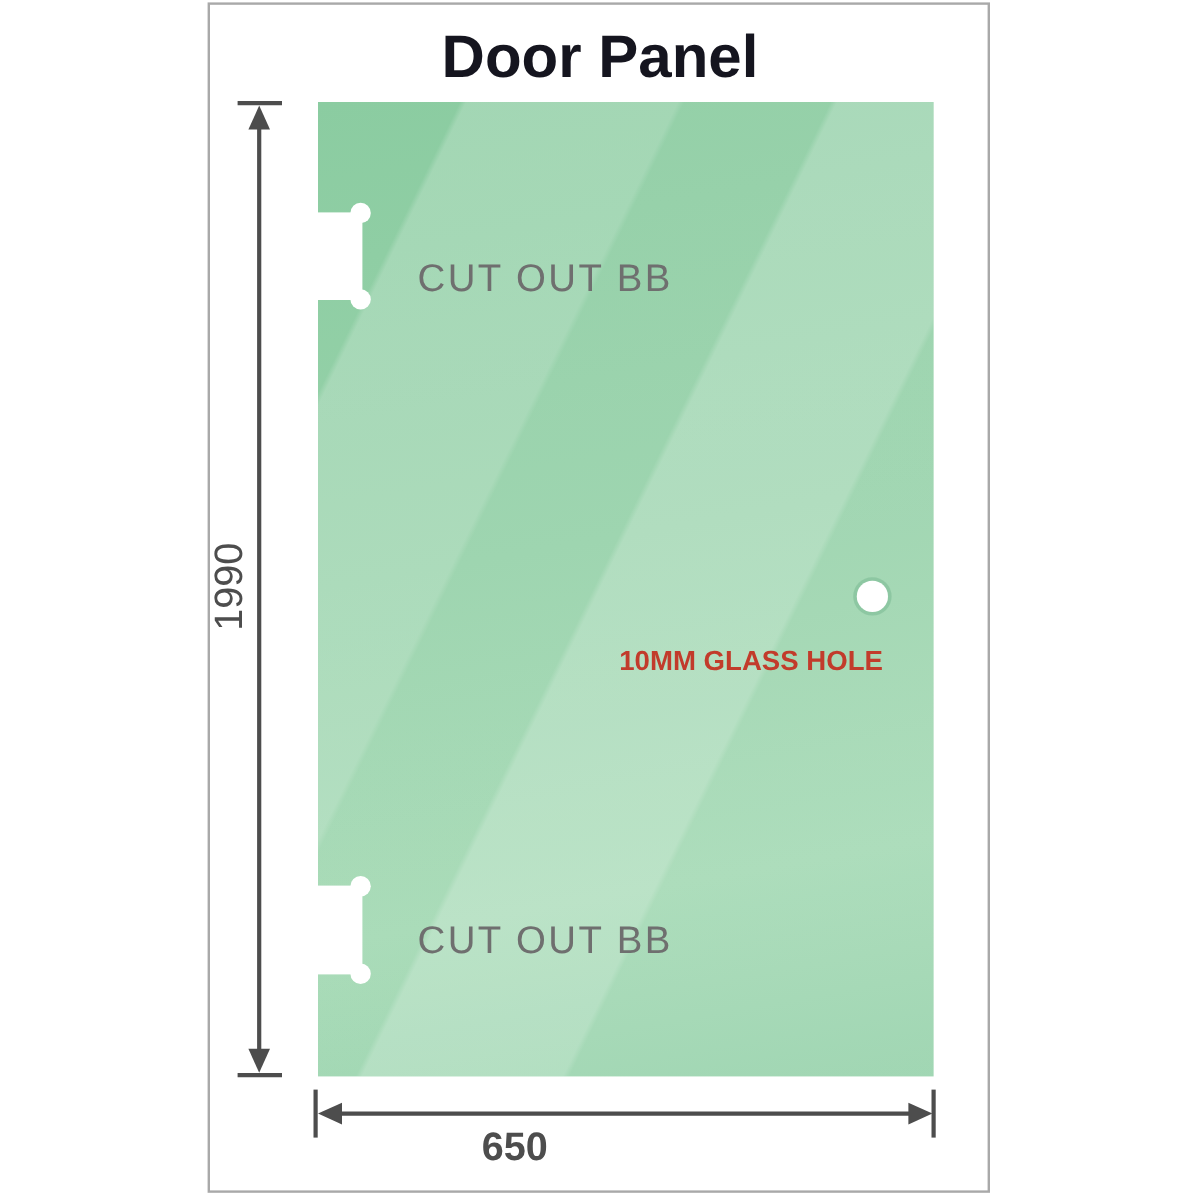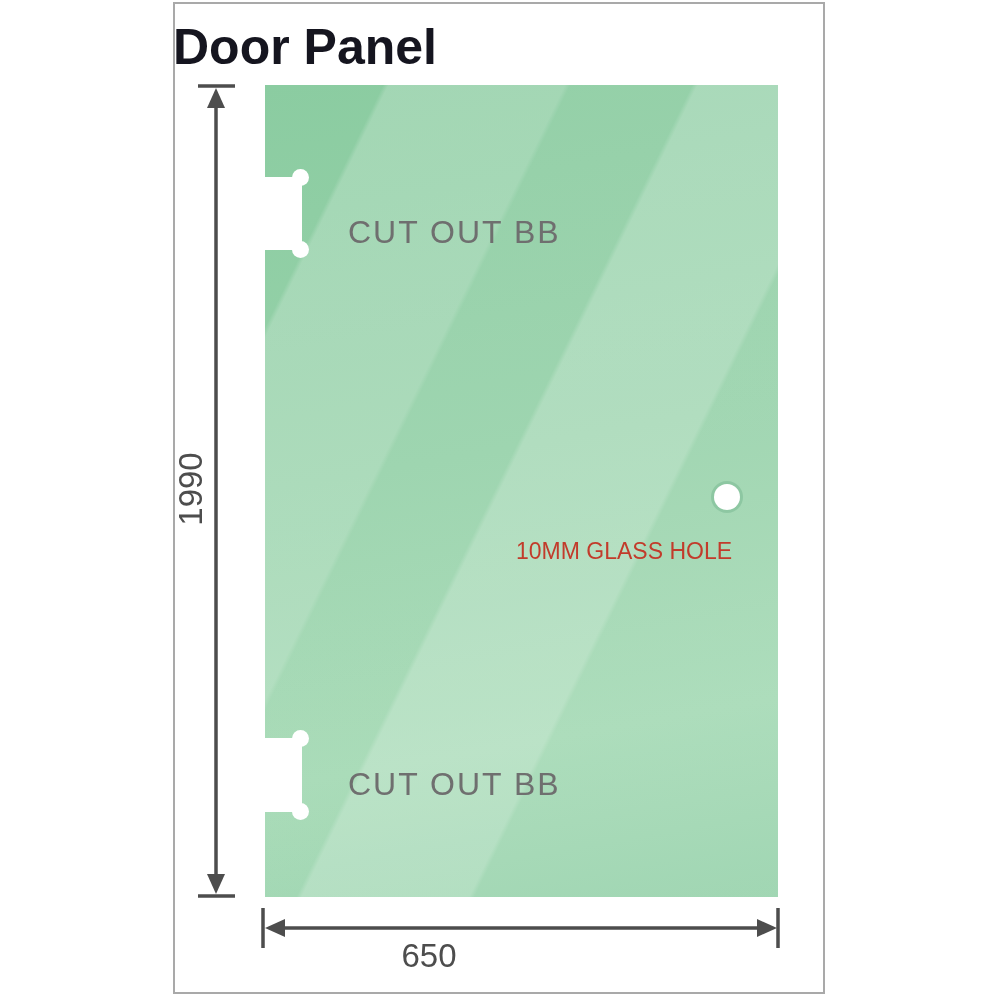--- a/index.html
+++ b/index.html
@@ -25,21 +25,21 @@
     border: 2px solid var(--frame-border, #a9a9a9);
     box-sizing: border-box;
     background: #ffffff;
   }
   .title {
     position: absolute;
     left: 173px;
     top: 18px;
     width: 654px;
     margin: 0;
-    text-align: left;
+    text-align: center;
     font-size: 50px;
     font-weight: bold;
     letter-spacing: 0px;
     color: var(--title-color, #15151f);
   }
   
   .glass {
     position: absolute;
     left: 265px;
     top: 85px;
@@ -91,37 +91,37 @@
   
   .label { position: absolute; white-space: nowrap; }
   .height-label {
     left: 191px; top: 489px;
     transform: translate(-50%, -50%) rotate(-90deg);
     font-size: 33px; color: var(--dim-color, #4d4d4d);
   }
   .width-label {
     left: 429px; top: 956px;
     transform: translate(-50%, -50%);
-    font-size: 33px; color: var(--dim-color, #4d4d4d);
+    font-size: 33px; color: var(--dim-color, #4d4d4d); font-weight: bold;
   }
   .cutout-label {
     left: 348px;
     transform: translate(0, -50%);
     font-size: 32px;
     letter-spacing: 2px;
     color: var(--label-gray, #6f6f6f);
     margin-top: 21px;
   }
   .cutout-label.top-lbl { top: 211px; }
   .cutout-label.bottom-lbl { top: 763px; }
   .hole-label {
     left: 516px; top: 551px;
     transform: translate(0, -50%);
     font-size: 23px;
-    font-weight: 400;
+    font-weight: 700;
     color: var(--hole-red, #c23b2b);
   }
 </style>
 </head>
 <body>
 
 <div class="canvas">
 
   <div class="frame"></div>
 

